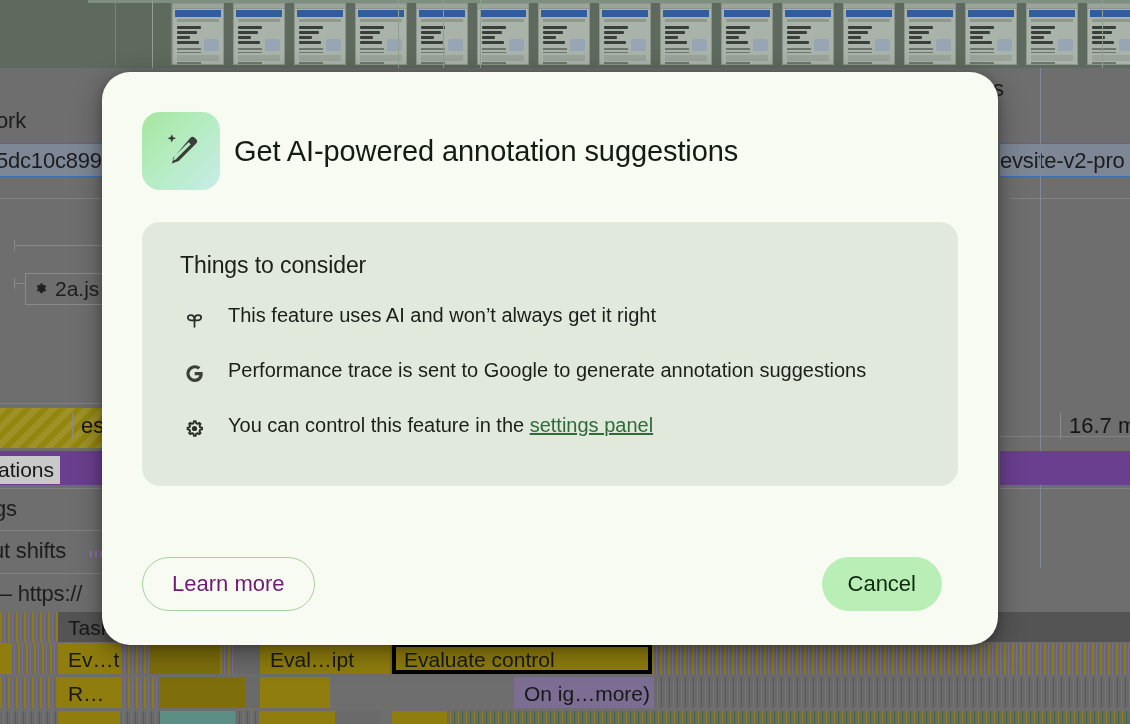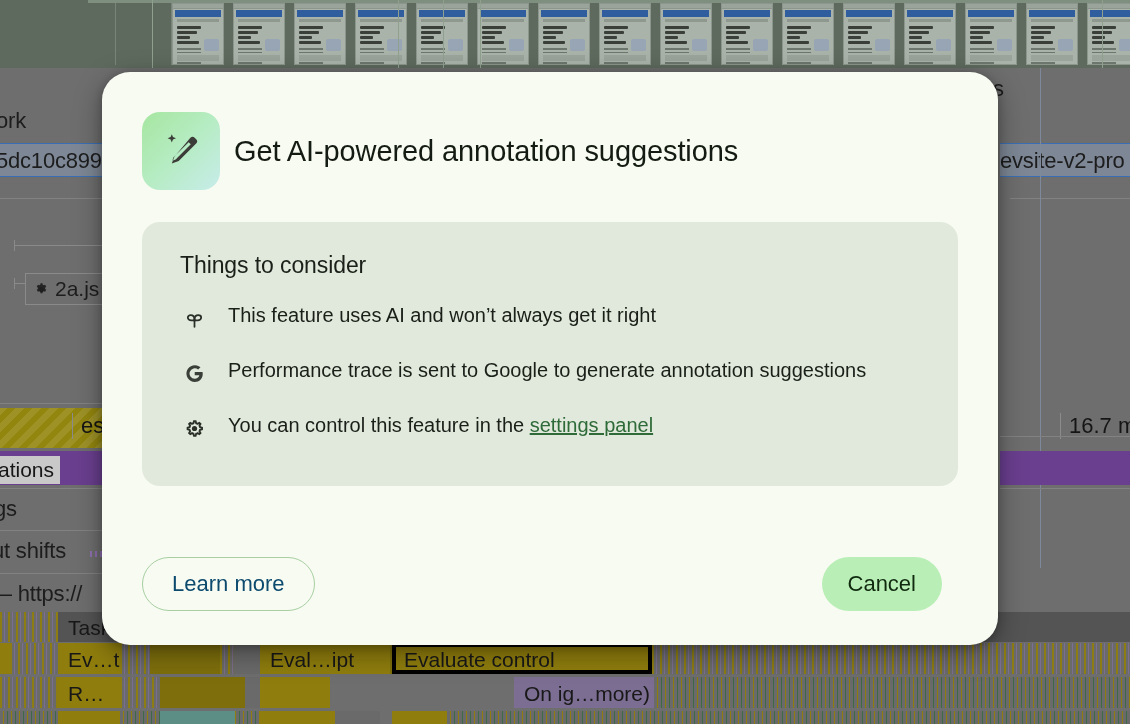--- a/index.html
+++ b/index.html
@@ -224,21 +224,21 @@
     font-family: "Liberation Sans", sans-serif;
     font-size: 22px;
     border-radius: 999px;
     cursor: pointer;
     border: none;
     white-space: nowrap;
   }
   .btn-outline {
     background: transparent;
     border: 1px solid #a7cfa2;
-    color: #0c4a6e;
+    color: #701a75;
     padding: 13px 29px;
   }
   .btn-cancel {
     background: #b9efb6;
     color: #10290f;
     padding: 14px 26px;
     margin-right: 16px;
   }
   .btn-gotit {
     background: #37663a;

